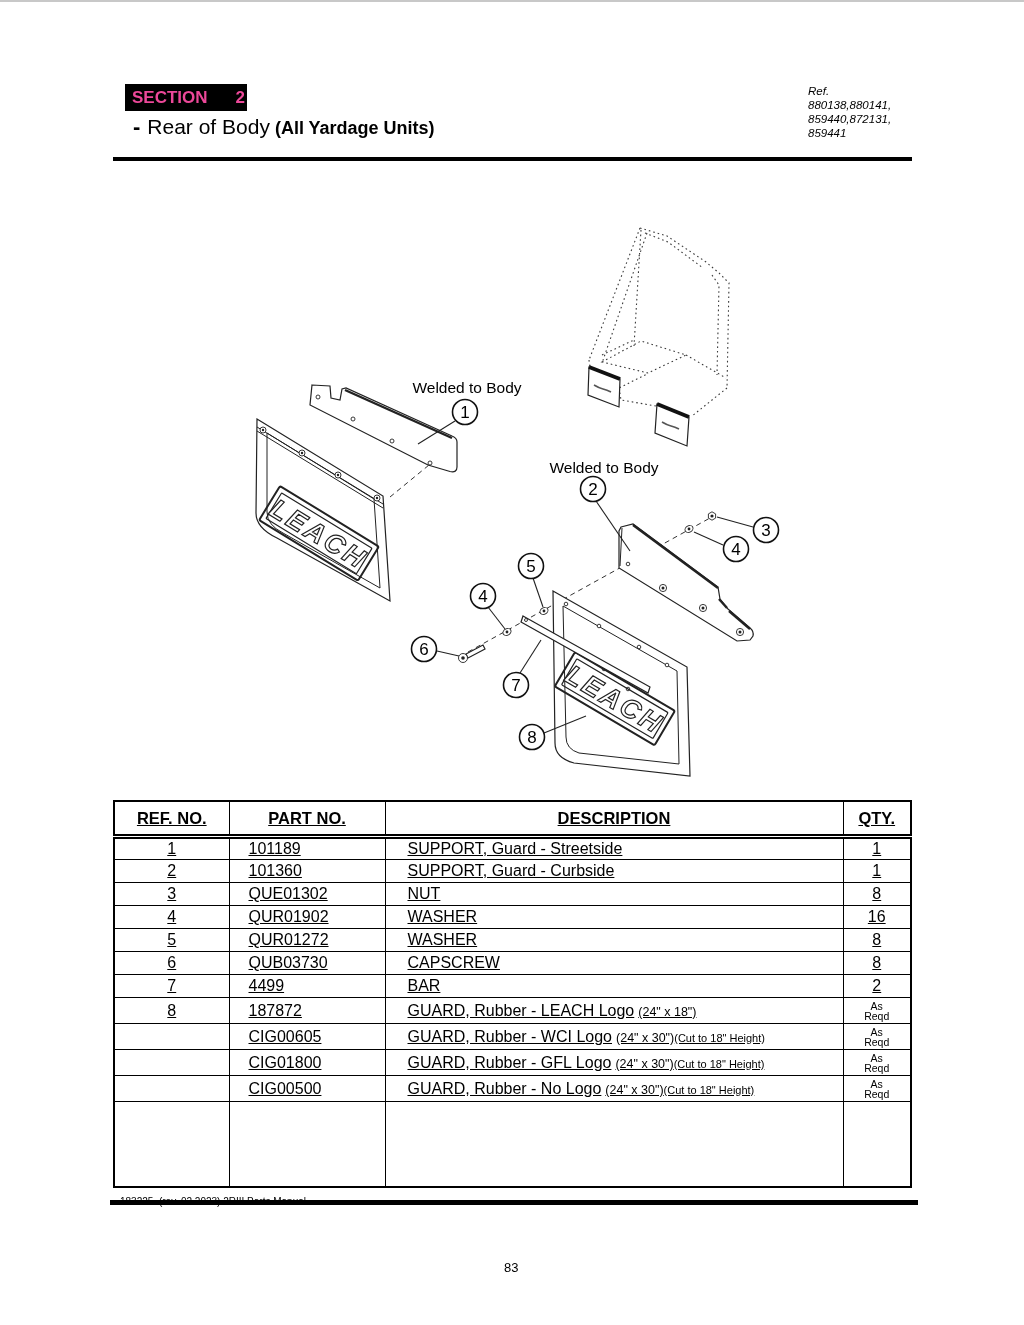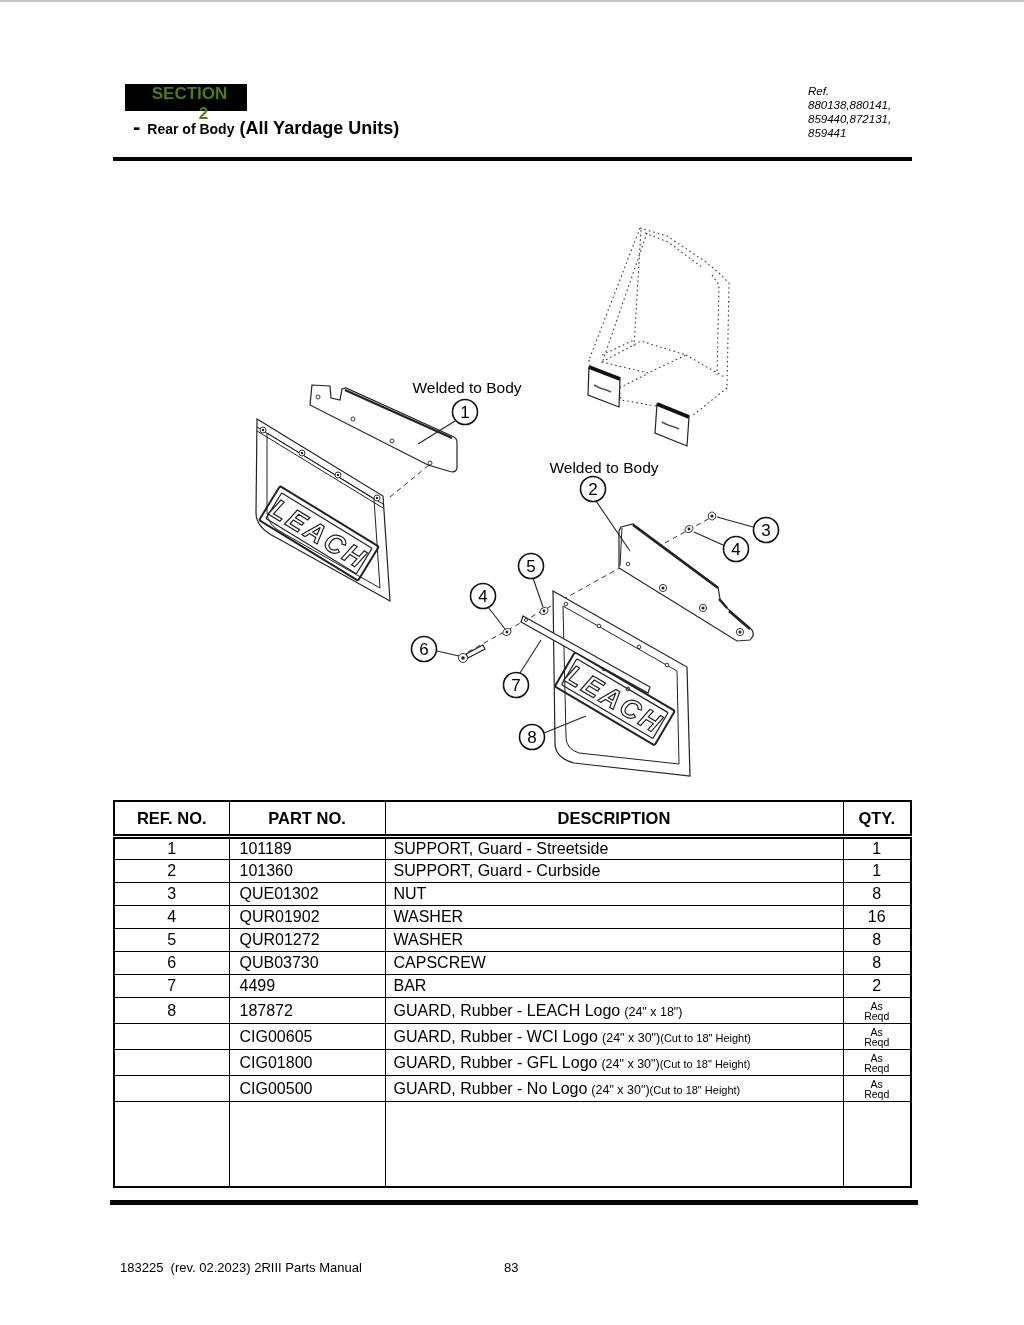--- a/index.html
+++ b/index.html
@@ -1,26 +1,26 @@
 <!DOCTYPE html>
 <html><head>
 <meta charset="utf-8">
 <style>
   html,body{margin:0;padding:0;background:#fff;}
   body{width:1024px;height:1325px;position:relative;font-family:"Liberation Sans",sans-serif;color:#000;overflow:hidden;}
   .page-edge-top{position:absolute;left:0;top:0;width:1024px;height:2px;background:#c8c8c8;}
 
   
-  .section-box{position:absolute;left:125px;top:84px;width:115px;height:27px;background:#000;color:#4d7c0f;
-    display:flex;align-items:center;padding-left:7px;font-weight:bold;font-size:17px;flex-direction:column;}
+  .section-box{position:absolute;left:125px;top:84px;width:115px;height:27px;background:#000;color:#ec4899;
+    display:flex;align-items:center;padding-left:7px;font-weight:bold;font-size:17px;}
   .section-box .num{margin-left:28px;}
   .title-line{position:absolute;left:124px;top:114px;display:flex;align-items:baseline;white-space:nowrap;}
   .title-main{font-size:30px;font-weight:bold;letter-spacing:.5px;}
   .title-sep{font-size:22px;font-weight:bold;margin:0 7px 0 9px;}
-  .title-sub{font-size:14px;font-weight:bold;}
+  .title-sub{font-size:21px;font-weight:normal;}
   .title-note{font-size:18px;font-weight:bold;margin-left:5px;}
   .ref-block{position:absolute;left:808px;top:84px;font-style:italic;font-size:11.5px;line-height:14px;}
   .title-rule{position:absolute;left:113px;top:157px;width:799px;height:4px;background:#000;}
 
   
   .diagram{position:absolute;left:0;top:170px;width:1024px;height:625px;}
   svg{font-family:"Liberation Sans",sans-serif;}
   .sketch{stroke:#3a3a3a;stroke-width:1.1;fill:none;stroke-dasharray:1.6 3;}
   .part{stroke:#222;stroke-width:1.2;fill:#fff;}
   .thickedge{stroke:#222;stroke-width:2.4;fill:none;}
@@ -30,41 +30,41 @@
   .hole{stroke:#222;stroke-width:.9;fill:#fff;}
   .dot{fill:#222;stroke:none;}
   .callout-circle{fill:#fff;stroke:#111;stroke-width:1.6;}
   .callout-num{font-size:17px;fill:#000;text-anchor:middle;}
   .diagram-label{font-size:15.5px;fill:#000;text-anchor:middle;}
   .logo-frame{fill:none;stroke:#222;}
   .logo-text{font-size:27px;font-weight:bold;font-style:italic;letter-spacing:3px;
     fill:#fff;stroke:#222;stroke-width:1.2;text-anchor:middle;}
 
   
-  .parts-table-wrap{position:absolute;left:113px;top:800px;width:676px;height:388px;}
+  .parts-table-wrap{position:absolute;left:113px;top:800px;width:676px;height:388px;text-decoration:underline;}
   table{border-collapse:collapse;table-layout:fixed;width:797px;height:388px;}
   table,th,td{border:1.6px solid #000;}
   table{border-width:2.5px;}
   th{font-size:16.5px;font-weight:bold;height:30px;border-bottom:5px double #000;}
   td{font-size:16px;padding:0;vertical-align:middle;}
   td.c-ref{text-align:center;}
-  td.c-part{padding-left:10px;}
-  td.c-desc{padding-left:8px;white-space:nowrap;margin-left:8px;}
+  td.c-part{padding-left:19px;}
+  td.c-desc{padding-left:22px;white-space:nowrap;margin-left:8px;}
   td.c-qty{text-align:center;}
   tr.r-std{height:23px;}
   tr.r-guard{height:26px;}
   tr.r-fill{height:auto;}
   .note1{font-size:12.5px;margin-left:4px;}
   .note2{font-size:11px;}
   .qty-sm{font-size:10.5px;line-height:10px;}
   .qty-sm span{display:inline-block;width:30px;}
 
   
   .bottom-rule{position:absolute;left:110px;top:1200px;width:808px;height:4.5px;background:#000;}
-  .footer-info{position:absolute;left:120px;top:1260px;font-size:13px;white-space:pre;}
+  .footer-info{position:absolute;left:120px;top:1196px;font-size:10px;white-space:pre;}
   .footer-page{position:absolute;left:504px;top:1260px;font-size:13px;text-align:right;}
 </style>
 </head>
 <body>
 
 <div class="page-edge-top"></div>
 
 <div class="section-box">
   <span>SECTION</span>
   <span class="num">2</span>

